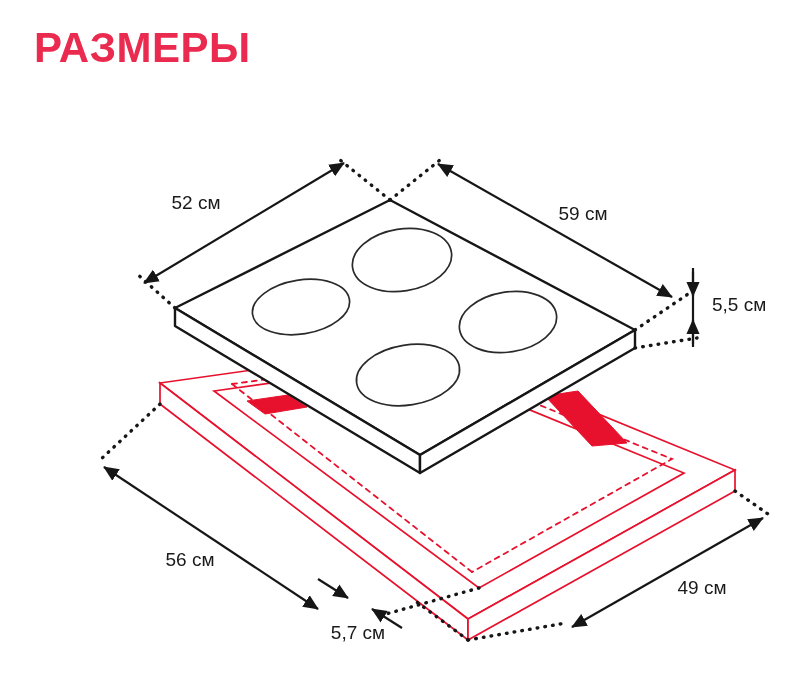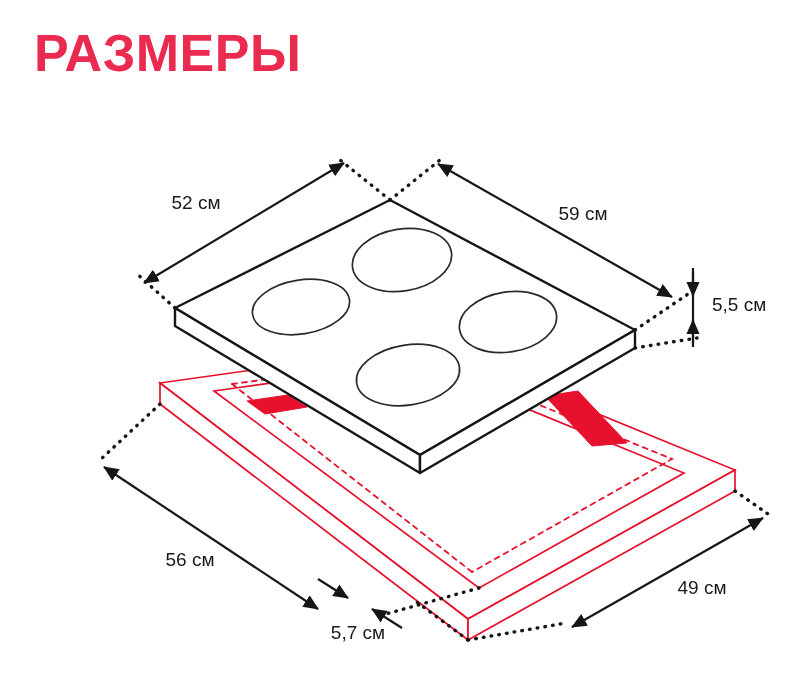--- a/index.html
+++ b/index.html
@@ -19,21 +19,21 @@
     width: 799px;
     height: 673px;
     background: #ffffff;
   }
   .title {
     position: absolute;
     left: 34px;
     top: 27px;
     font-family: "Liberation Sans", sans-serif;
     font-weight: bold;
-    font-size: 52px;
+    font-size: 42px;
     letter-spacing: 0.5px;
     color: #ec २२;
     color: #ea2a4e;
     margin: 0;
     white-space: nowrap;
     line-height: 1;
   }
   svg.diagram {
     position: absolute;
     left: 0;

